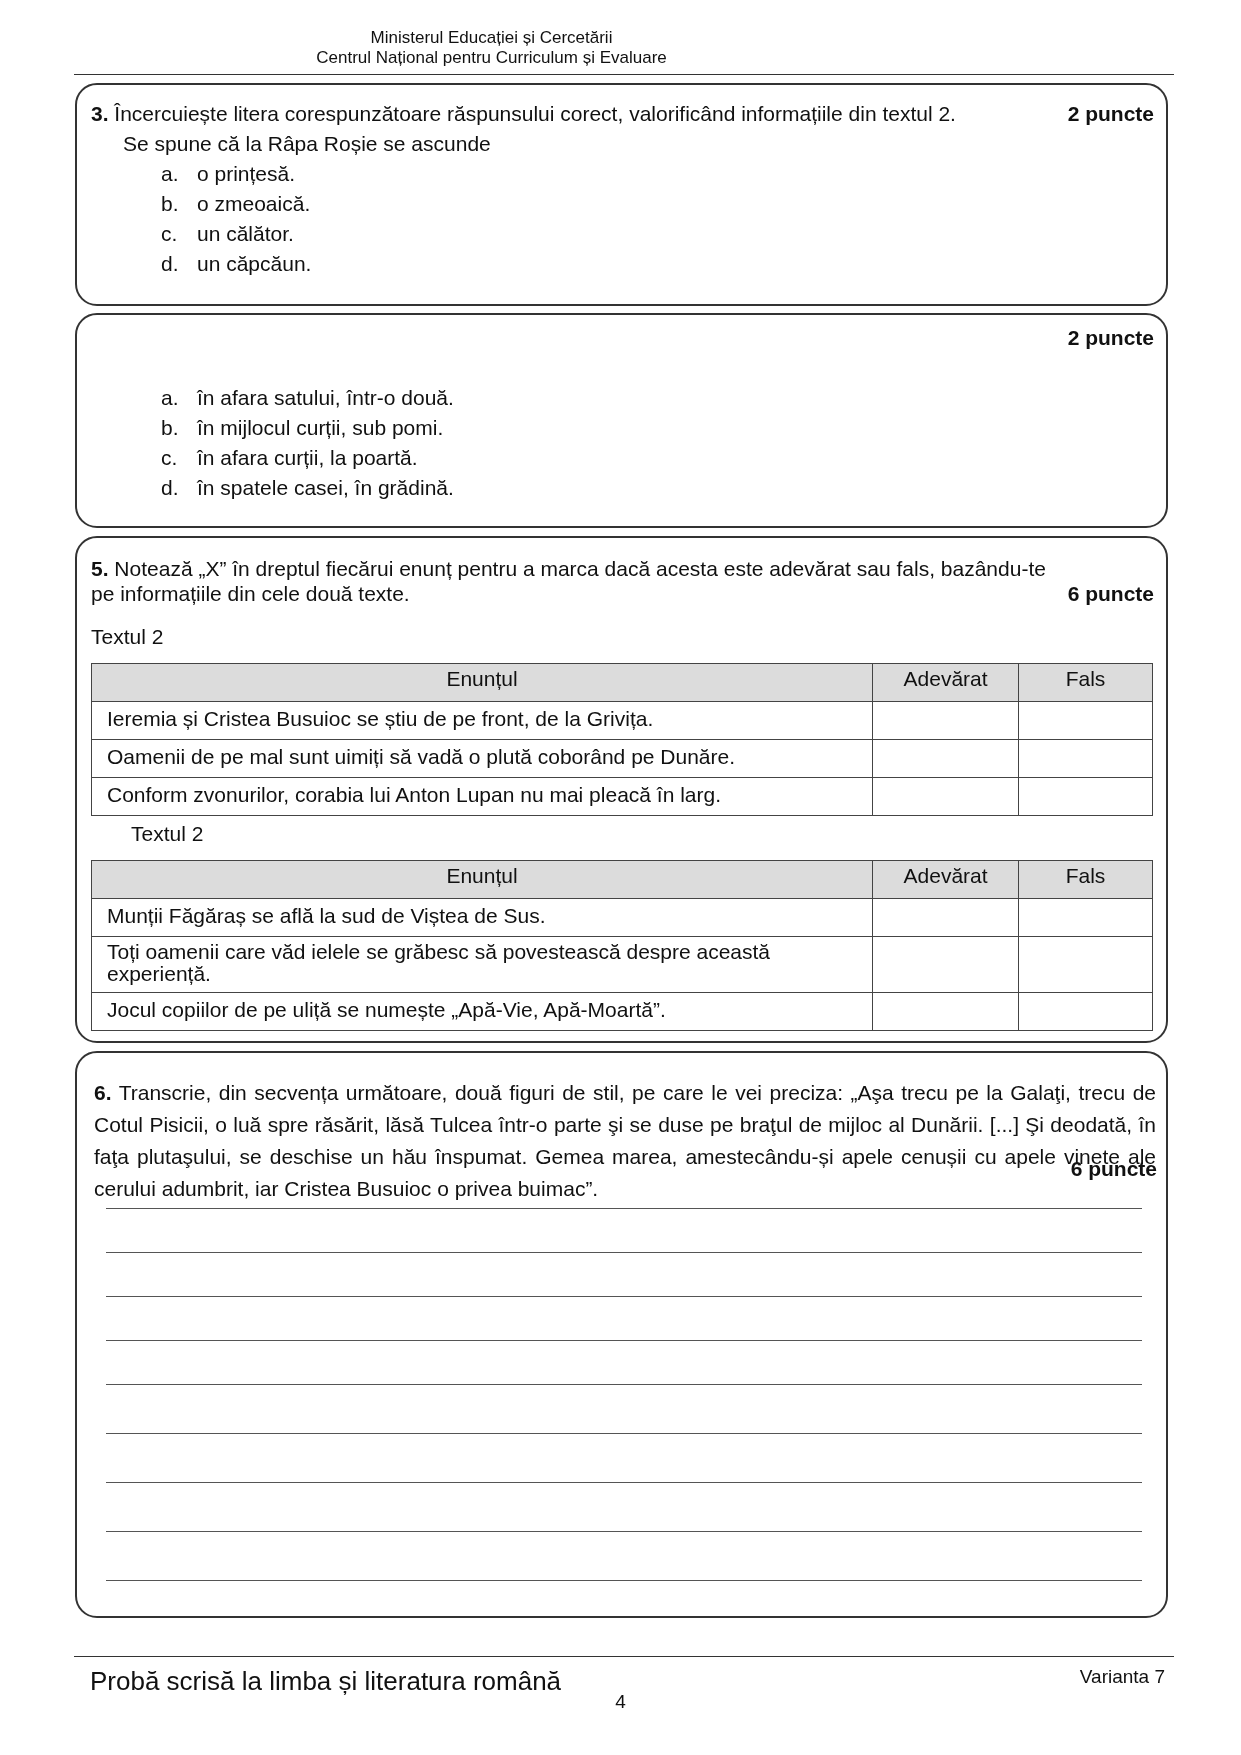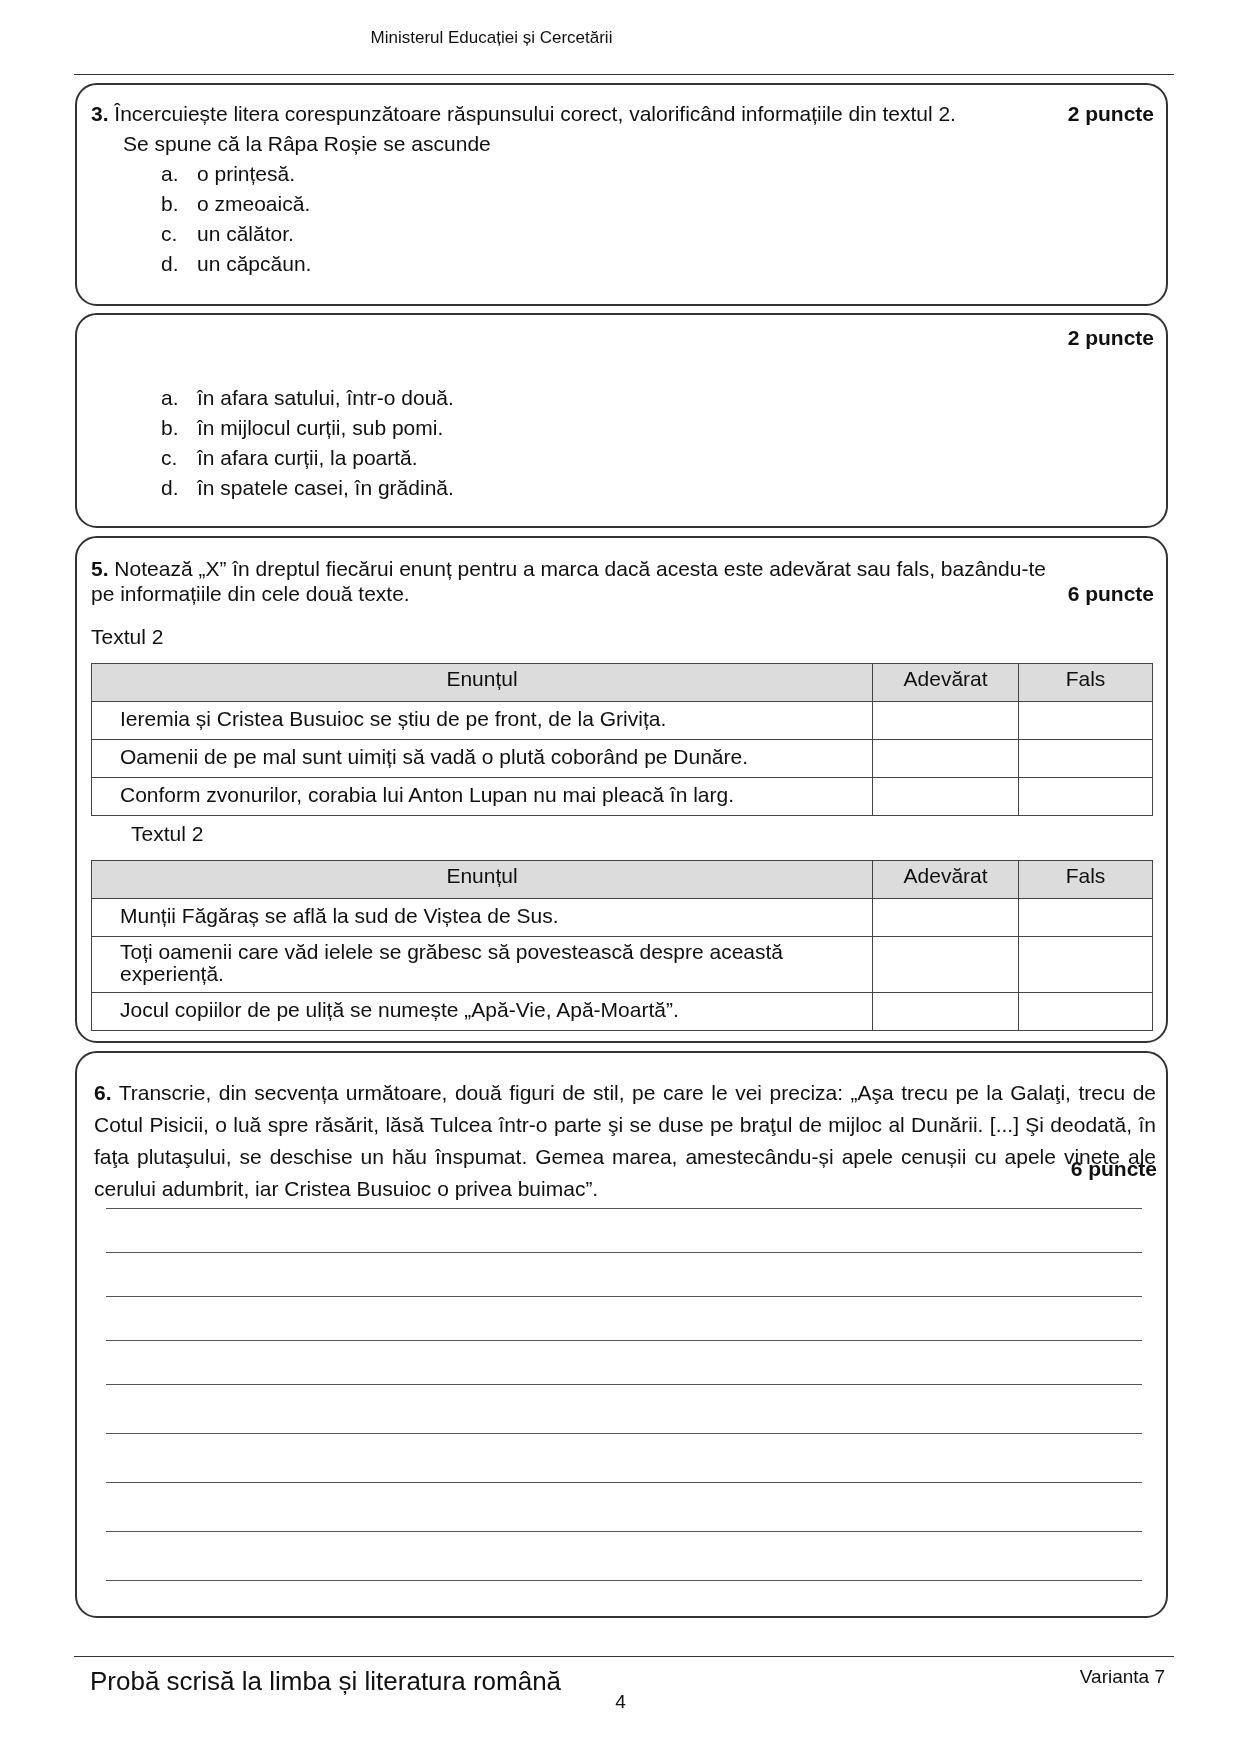--- a/index.html
+++ b/index.html
@@ -34,21 +34,21 @@
     .points { position: absolute; right: 12px; font-weight: bold; }
     .opt { position: absolute; white-space: nowrap; }
     .opt .letter { display: inline-block; width: 36px; }
 
     
     .tf-table {
       position: absolute; left: 14px; width: 1062px;
       border-collapse: collapse; font-size: 21px;
     }
     .tf-table th, .tf-table td {
-      border: 1.5px solid #444; padding: 0 28px; vertical-align: top;
+      border: 1.5px solid #444; padding: 0 15px; vertical-align: top;
       font-weight: normal; line-height: 22px;
     }
     .tf-table th { background: #dcdcdc; text-align: center; height: 38px; padding-top: 4px; }
     .tf-table td { height: 38px; padding-top: 6px; }
     .tf-table td.tall { height: 56px; padding-top: 4px; }
     .col-stmt { width: 782px; }
     .col-adv { width: 146px; }
     .col-fals { width: 134px; }
     .tf-table td.ans { padding: 0; cursor: pointer; }
 
@@ -69,20 +69,21 @@
     }
     .footer-left { position: absolute; left: 90px; top: 1665px; font-size: 26px; }
     .footer-right { position: absolute; right: 76px; top: 1665px; font-size: 19px; }
     .page-num { position: absolute; left: 0; width: 1241px; top: 1690px; text-align: center; font-size: 19px; }
   </style>
 </head>
 <body>
 
 <div class="header">
   <div>Ministerul Educației și Cercetării</div>
+  <div>Centrul Național pentru Curriculum și Evaluare</div>
 </div>
 <div class="header-rule"></div>
 
 <div class="box" id="box3">
   <div class="qline" style="top:16px;">
     <span class="qnum">3.</span>
     <span>Încercuiește litera corespunzătoare răspunsului corect, valorificând informațiile din textul 2.</span>
   </div>
   <div class="points" style="top:16px;">2 puncte</div>
   <div class="qline" style="top:46px; left:46px;">Se spune că la Râpa Roșie se ascunde</div>

